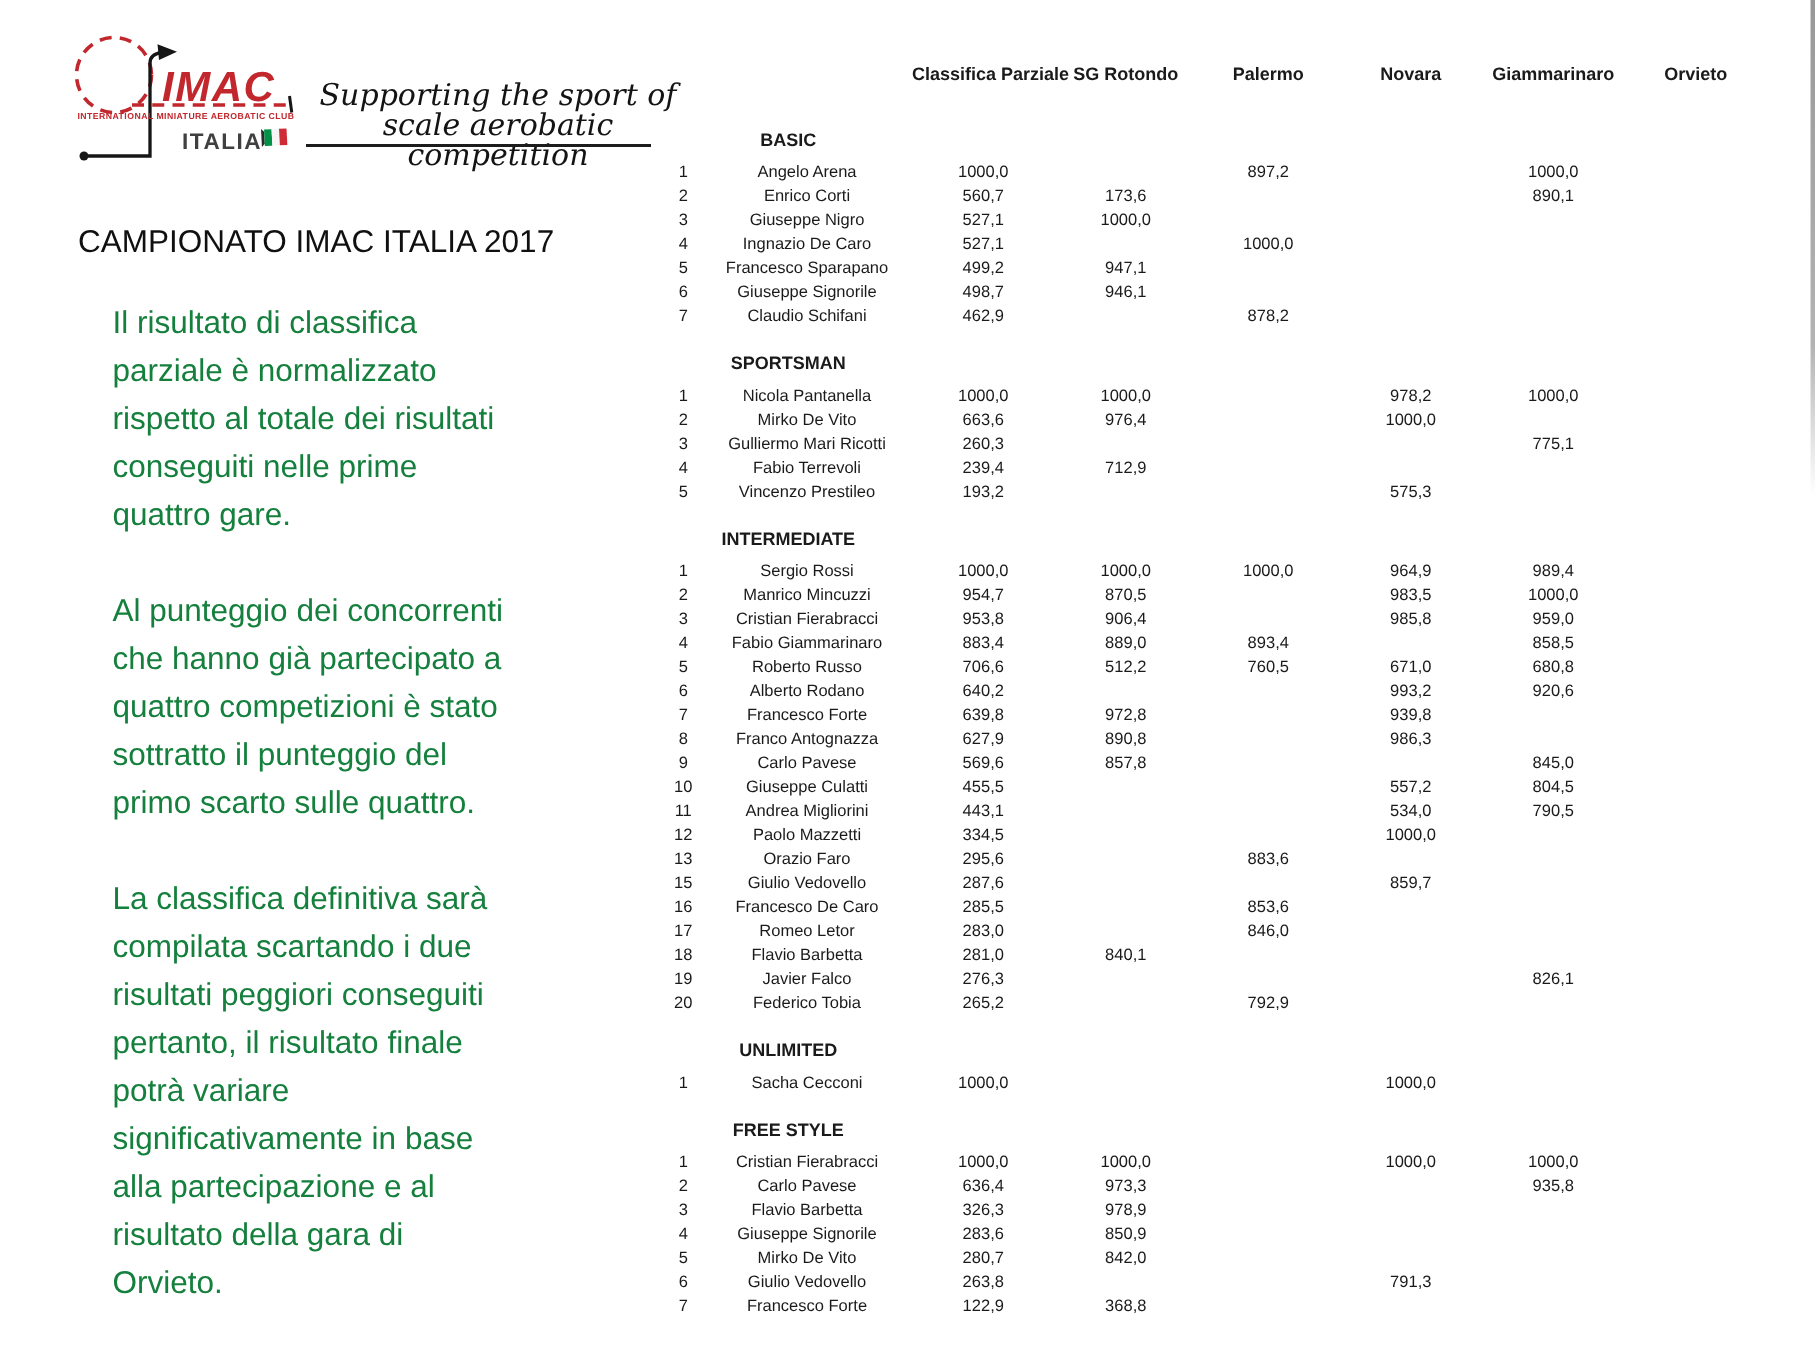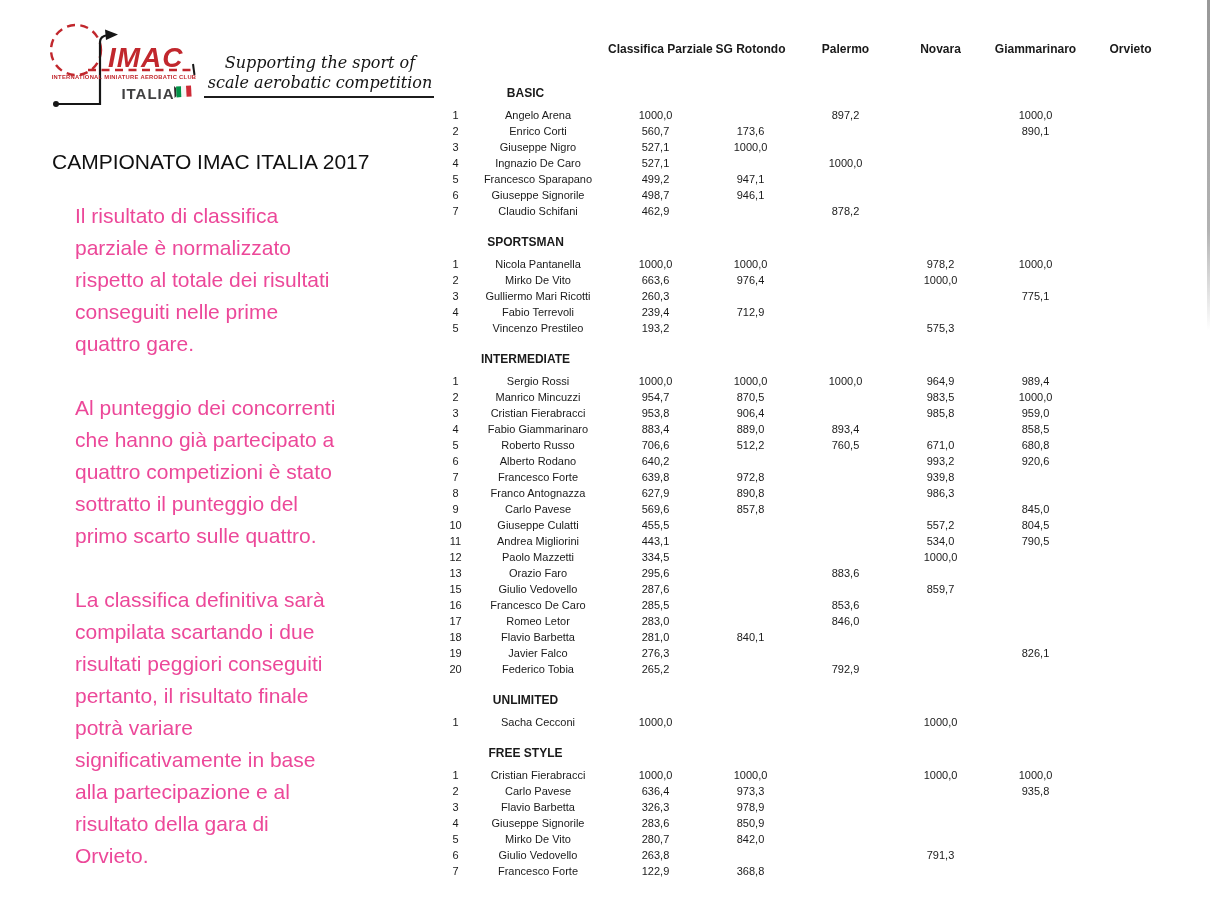--- a/index.html
+++ b/index.html
@@ -15,44 +15,44 @@
   .edge-strip {
     position: absolute;
     right: 0; top: 0;
     width: 3px; height: 330px;
     background: linear-gradient(to bottom, #989898 0%, #b3b3b3 70%, rgba(210,210,210,0) 100%);
   }
 
   
   .logo-svg { position: absolute; left: 36px; top: 12px; }
   .tagline {
-    position: absolute; left: 200px; top: 53px; width: 240px;
+    position: absolute; left: 212px; top: 53px; width: 240px;
     text-align: center;
     font-family: "DejaVu Serif", serif;
     font-style: italic;
-    font-size: 16px;
+    font-size: 20px;
     line-height: 20px;
     color: #141414;
     white-space: pre-line;
   }
   .tagline-rule {
     position: absolute; left: 204px; top: 96px;
     width: 230px; height: 2px; background: #1c1c1c;
   }
 
   
   .title {
     position: absolute; left: 52px; top: 150px;
     margin: 0;
     font-size: 21px; font-weight: normal; color: #101010;
     white-space: nowrap;
   }
   .notes {
     position: absolute; left: 75px; top: 200px; width: 352px;
-    font-size: 21px; line-height: 32px; color: #ec4899;
+    font-size: 21px; line-height: 32px; color: #15803d;
   }
   .notes p { margin: 0 0 32px 0; white-space: pre-line; }
 
   
   .results {
     position: absolute; left: 443px; top: 28px; width: 747px;
     font-size: 11px; color: #1a1a1a;
   }
   .thead {
     display: grid;

